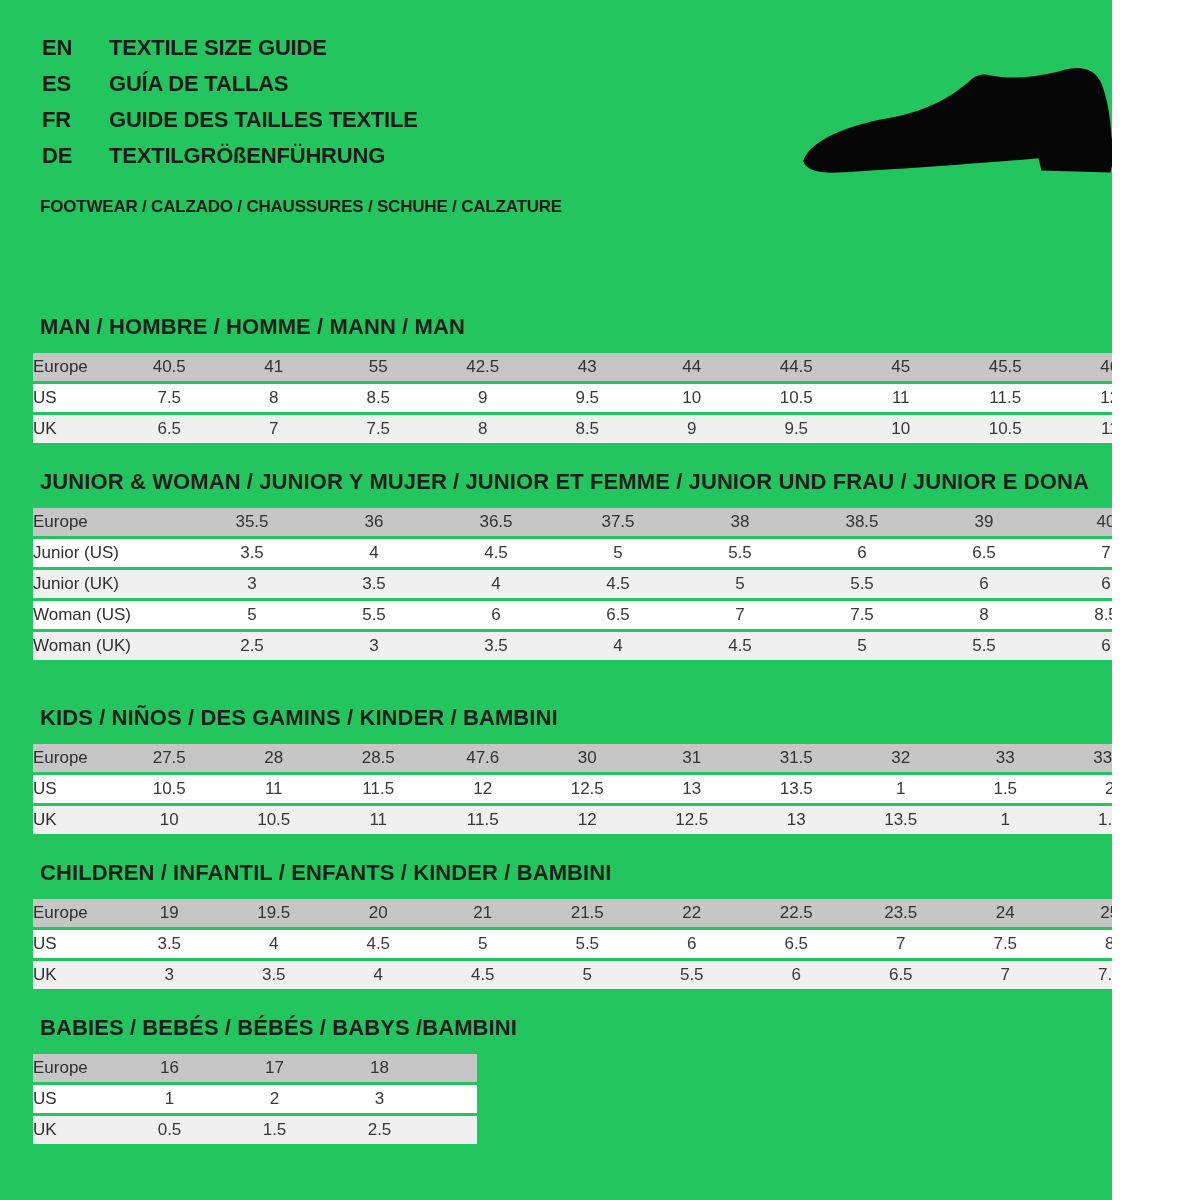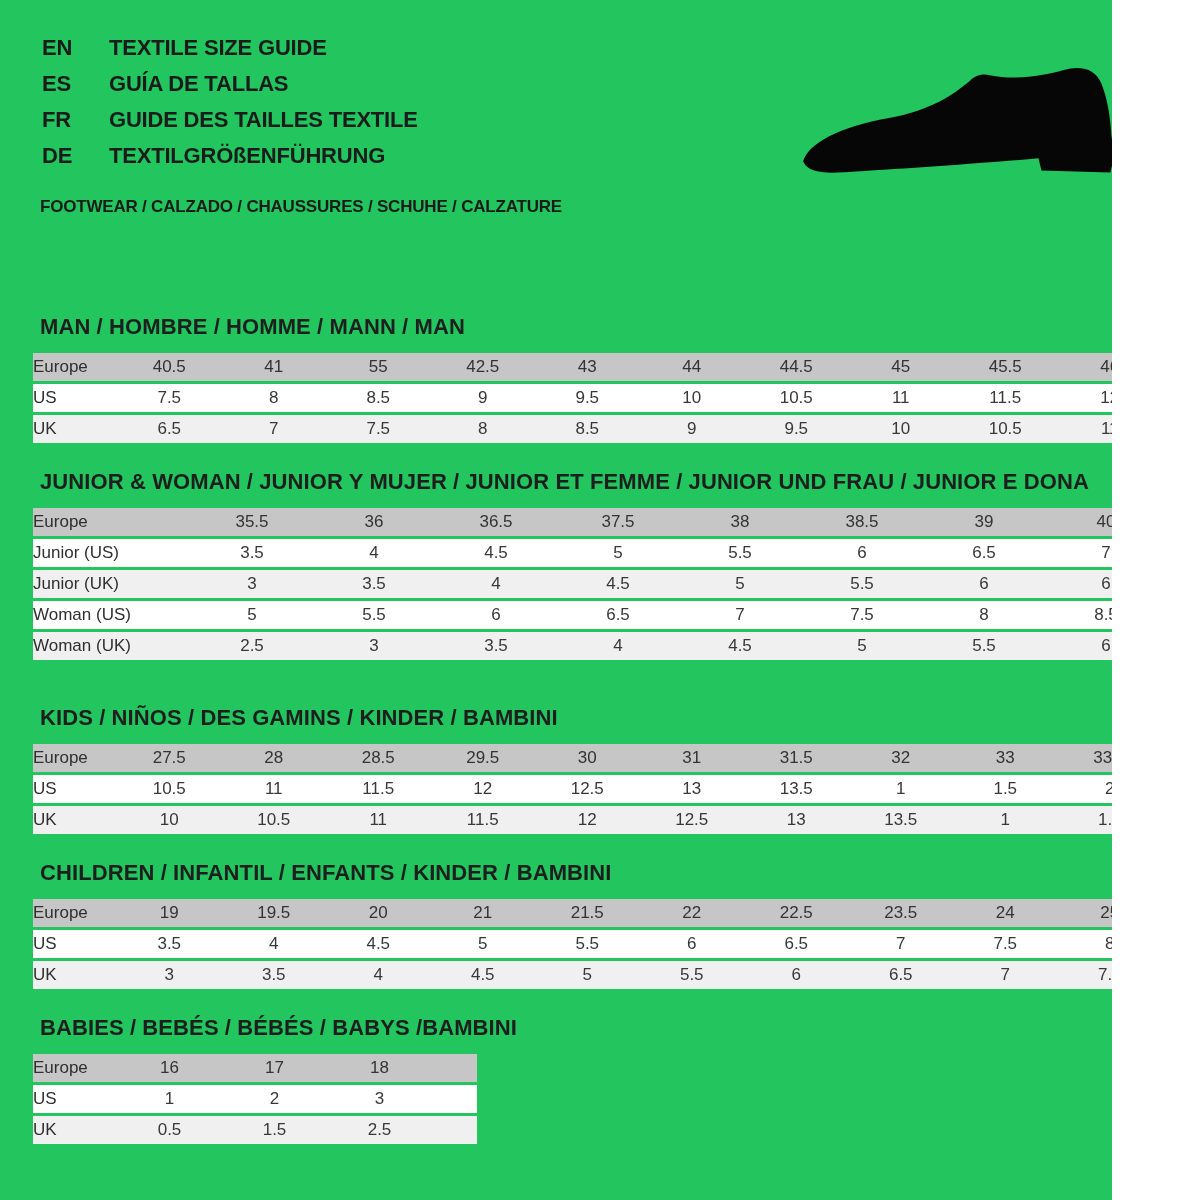--- a/index.html
+++ b/index.html
@@ -213,21 +213,21 @@
           </div>
         </div>
         <div class="section gap-lg">
           <div class="heading">KIDS / NIÑOS / DES GAMINS / KINDER / BAMBINI</div>
           <div class="tbl t-wide">
             <div class="t-row header">
               <div class="label-cell">Europe</div>
               <div class="val-cell">27.5</div>
               <div class="val-cell">28</div>
               <div class="val-cell">28.5</div>
-              <div class="val-cell">29.5</div>
+              <div class="val-cell">47.6</div>
               <div class="val-cell">30</div>
               <div class="val-cell">31</div>
               <div class="val-cell">31.5</div>
               <div class="val-cell">32</div>
               <div class="val-cell">33</div>
               <div class="val-cell">33.5</div>
               <div class="spacer-cell"></div>
             </div>
             <div class="t-row white">
               <div class="label-cell">US</div>

